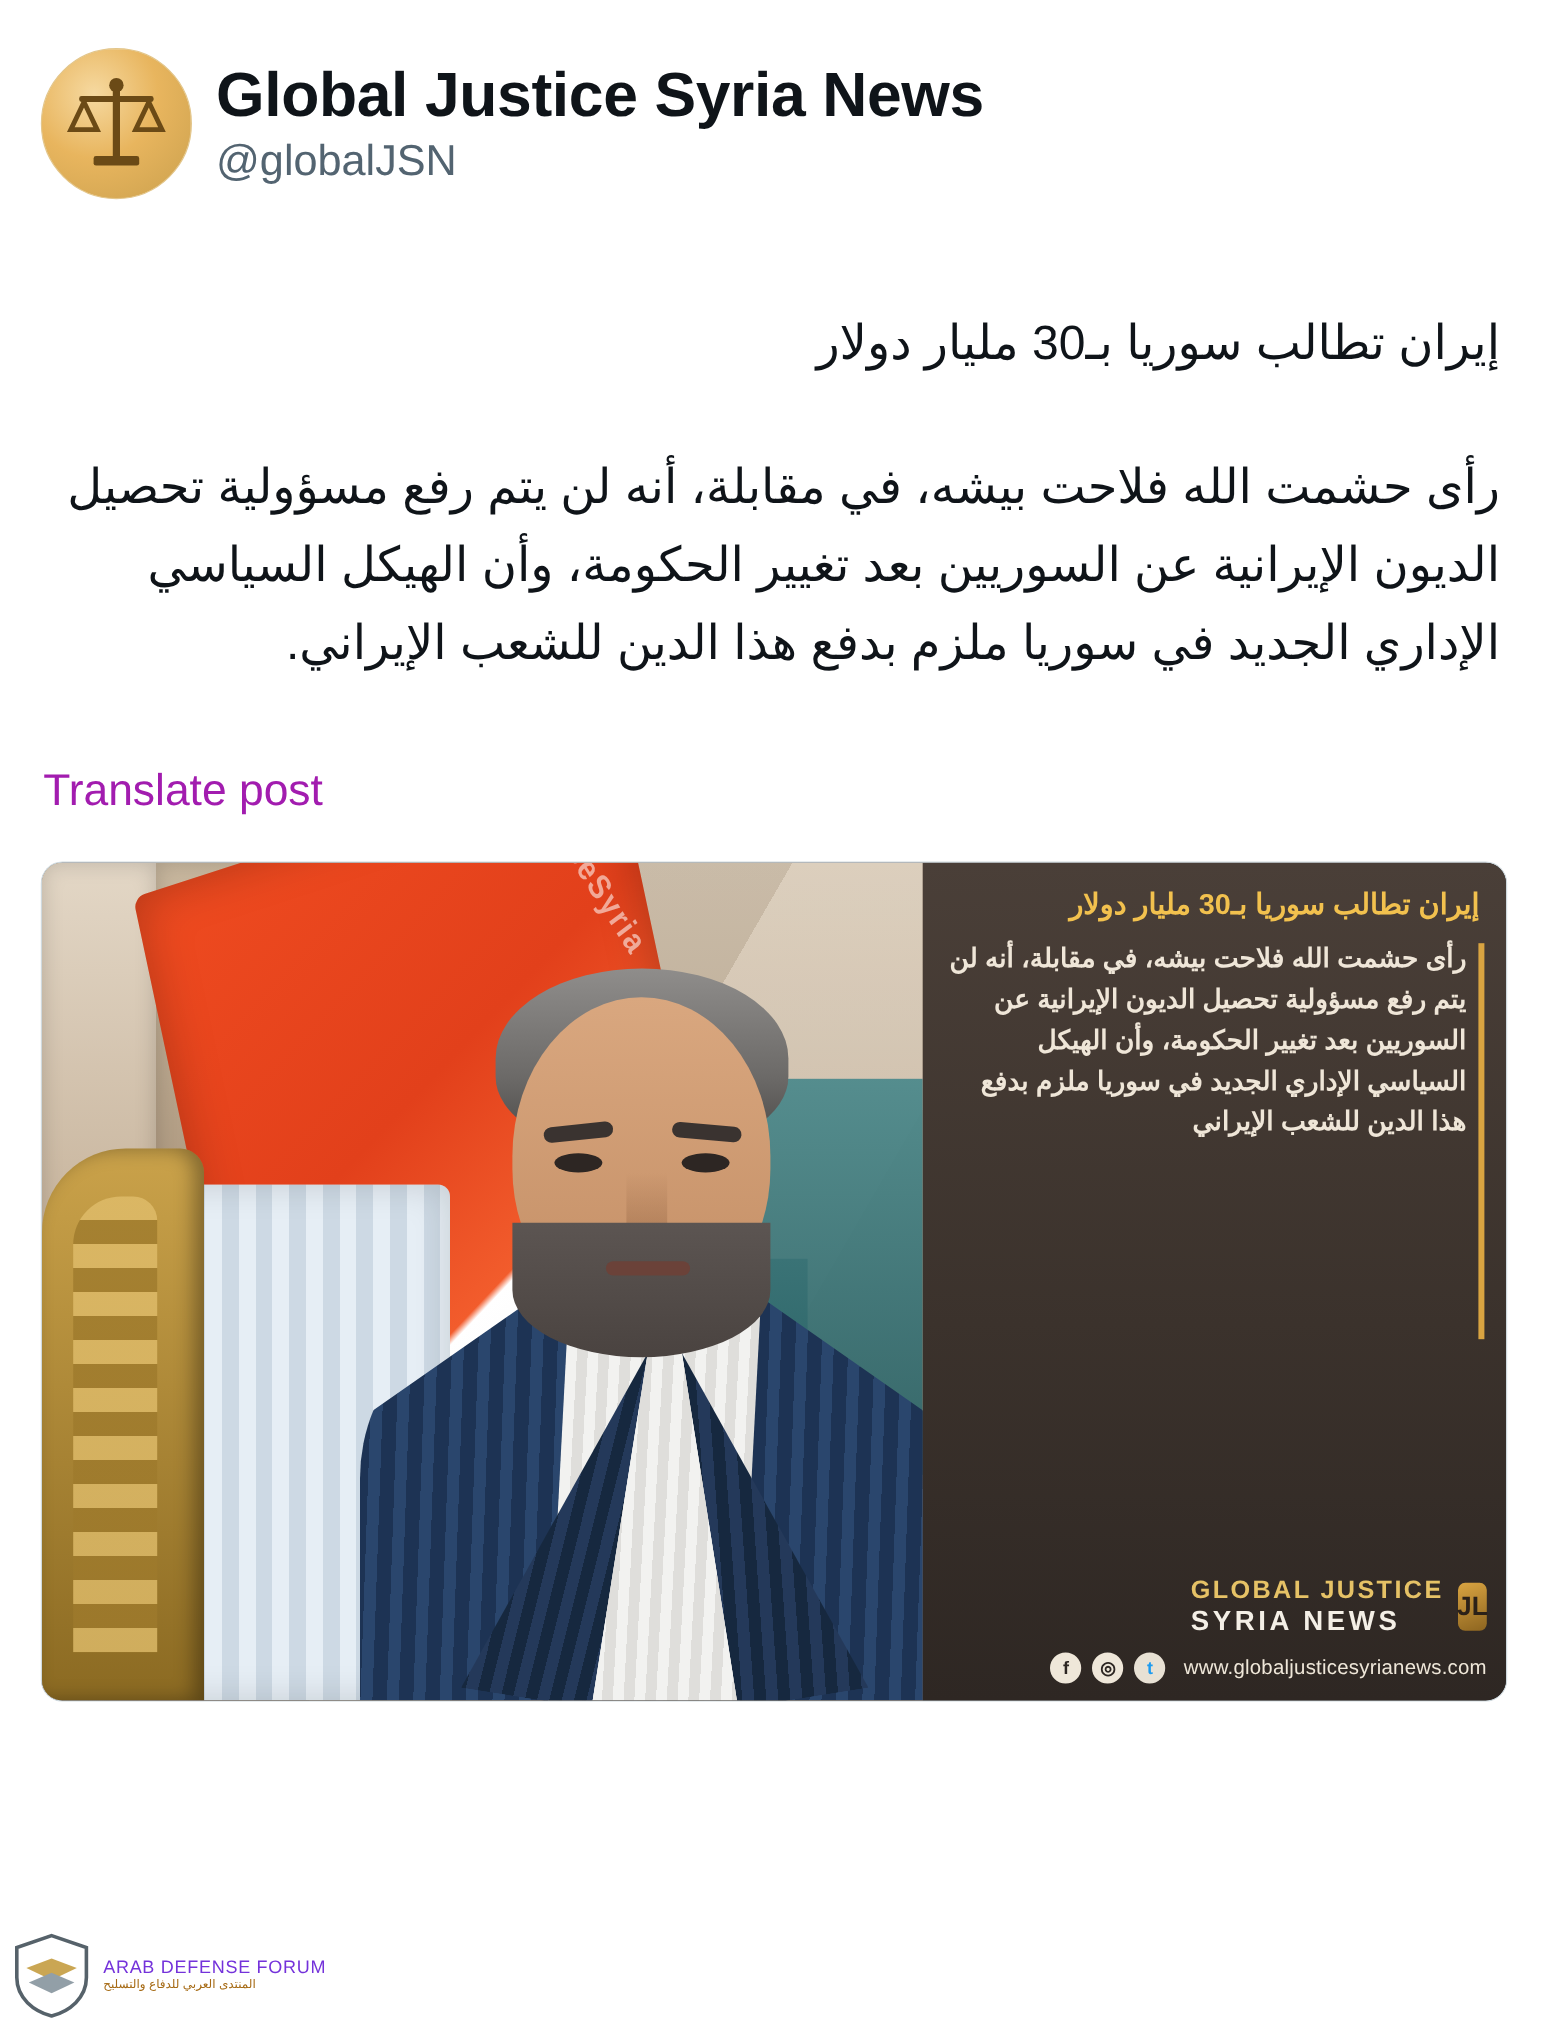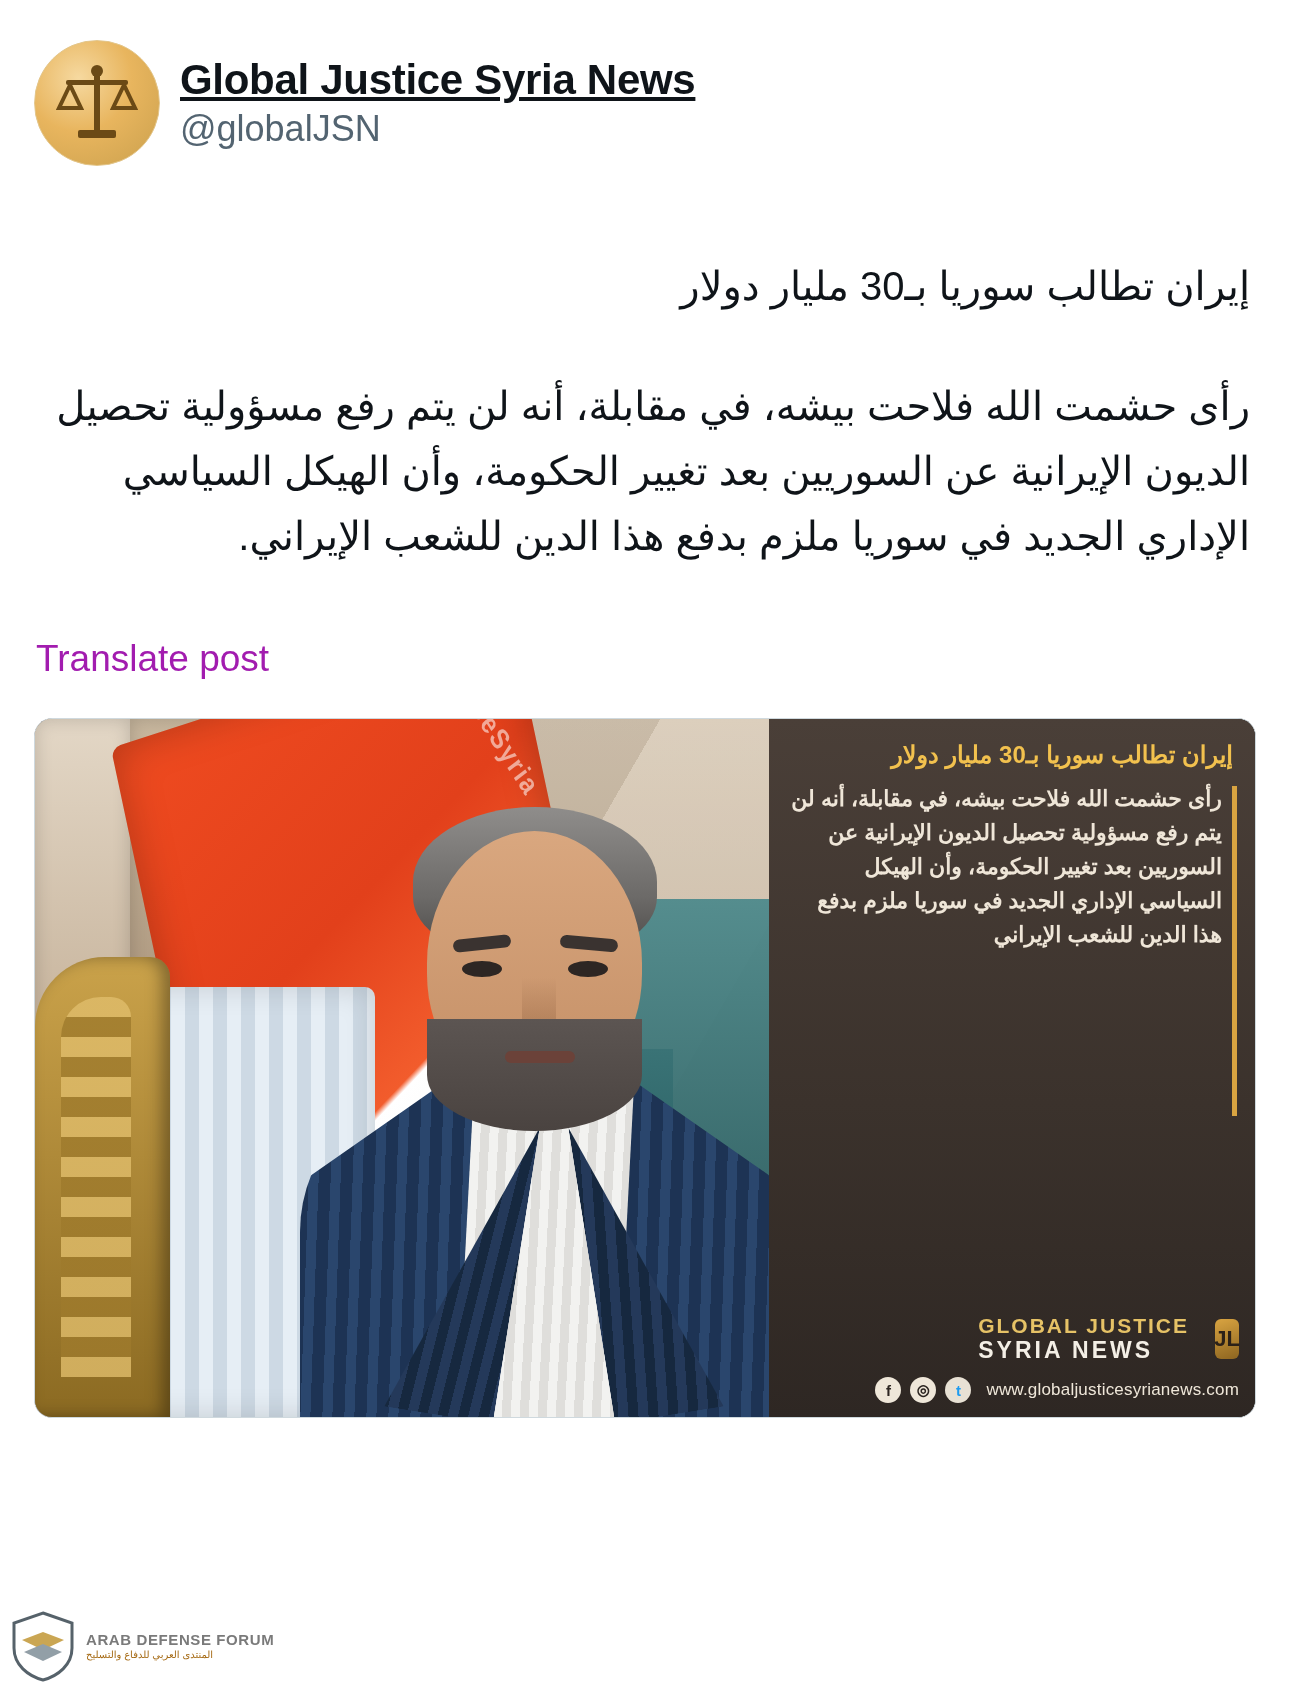--- a/index.html
+++ b/index.html
@@ -39,26 +39,25 @@
     position: absolute;
     inset: 0;
     display: flex;
     align-items: center;
     justify-content: center;
   }
   .avatar svg { display: block; }
 
   .names { display: flex; flex-direction: column; justify-content: center; gap: 2px; }
   .display-name {
-    font-size: 42px;
+    font-size: 52px;
     font-weight: bold;
     color: #0f1419;
     line-height: 1.15;
     letter-spacing: -0.3px;
-    text-decoration: underline;
   }
   .handle {
     font-size: 36px;
     color: #536471;
     line-height: 1.2;
   }
 
   
   .post-body {
     direction: rtl;
@@ -279,21 +278,21 @@
     line-height: 1.55;
     font-weight: bold;
     color: #efe6d8;
     flex: 1 1 auto;
   }
   .panel-brand {
     position: absolute;
     right: 16px; bottom: 54px;
     display: flex;
     align-items: center;
-    gap: 26px;
+    gap: 12px;
     direction: ltr;
   }
   .brand-text { text-align: left; }
   .brand-line1 {
     color: #e6c266; font-size: 21px; font-weight: bold; letter-spacing: 2px; line-height: 1.12;
   }
   .brand-line2 {
     color: #f4efe6; font-size: 23px; font-weight: bold; letter-spacing: 3px; line-height: 1.12;
   }
   .brand-mark {
@@ -328,21 +327,21 @@
     align-items: center;
     gap: 10px;
     opacity: .95;
   }
   .wm-shield {
     width: 66px; height: 72px;
     position: relative;
   }
   .wm-text { line-height: 1.2; }
   .wm-l1 {
-    font-size: 15px; font-weight: bold; color: #737373; letter-spacing: .6px;
+    font-size: 15px; font-weight: normal; color: #6d28d9; letter-spacing: .6px;
   }
   .wm-l2 {
     font-size: 10px; color: #a16207; direction: rtl; text-align: left;
   }
 </style>
 </head>
 <body>
 
 <div class="tweet">
 

